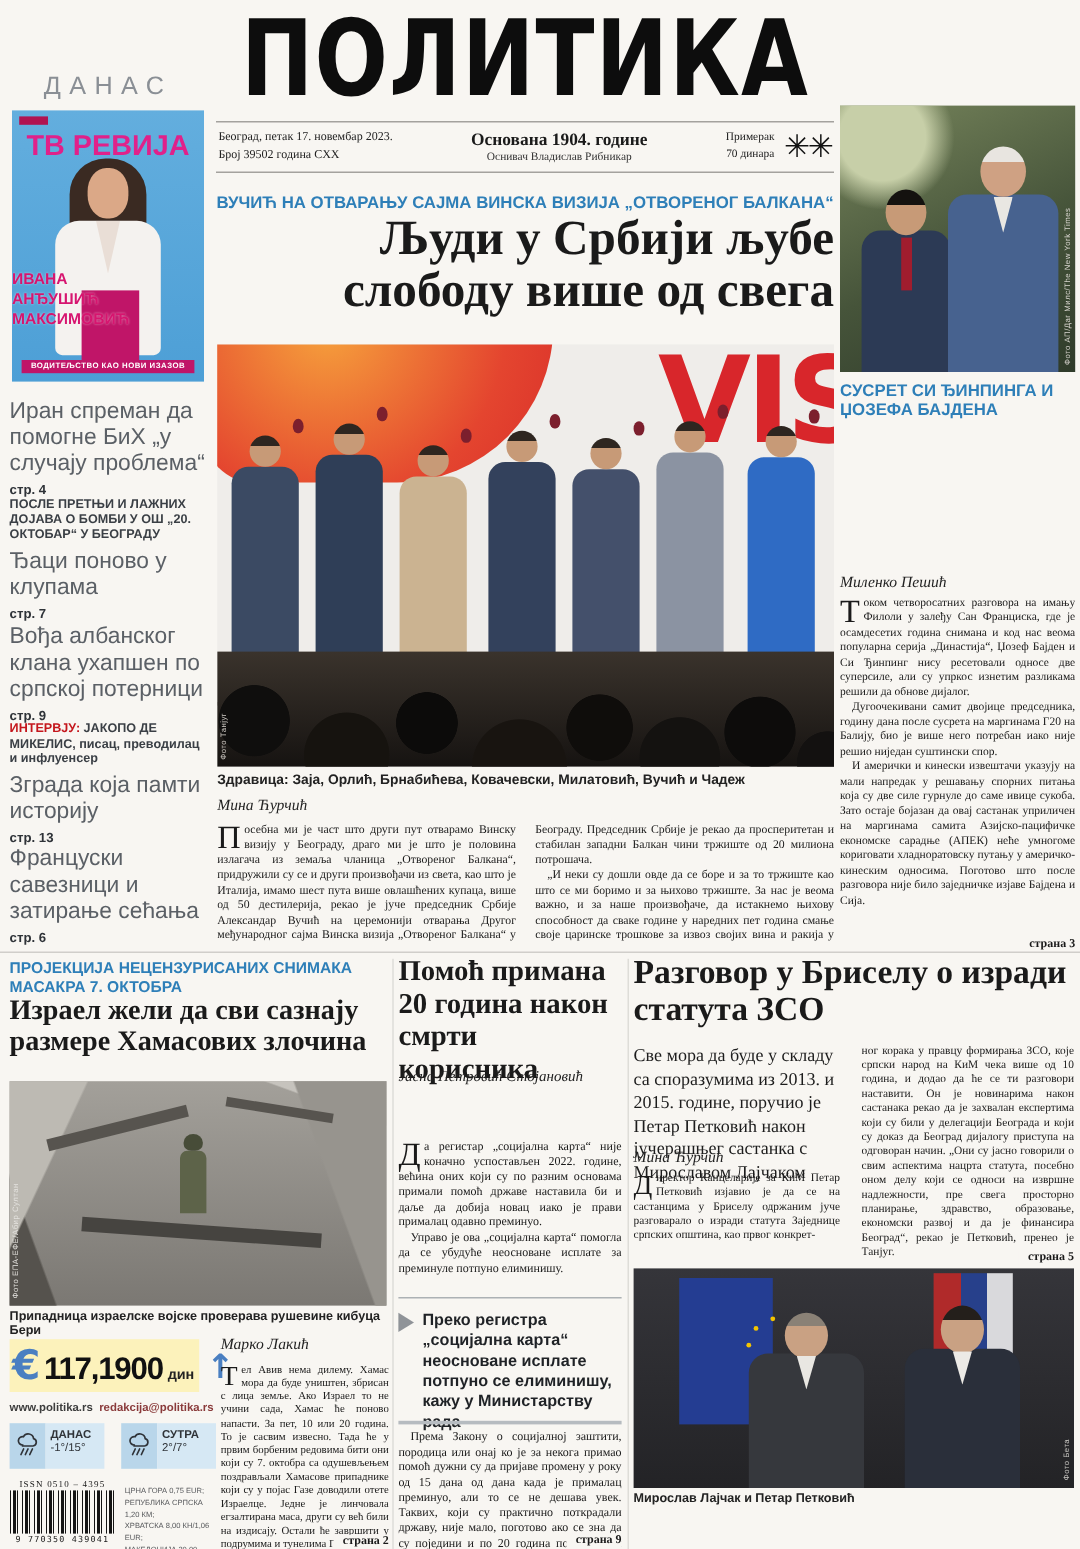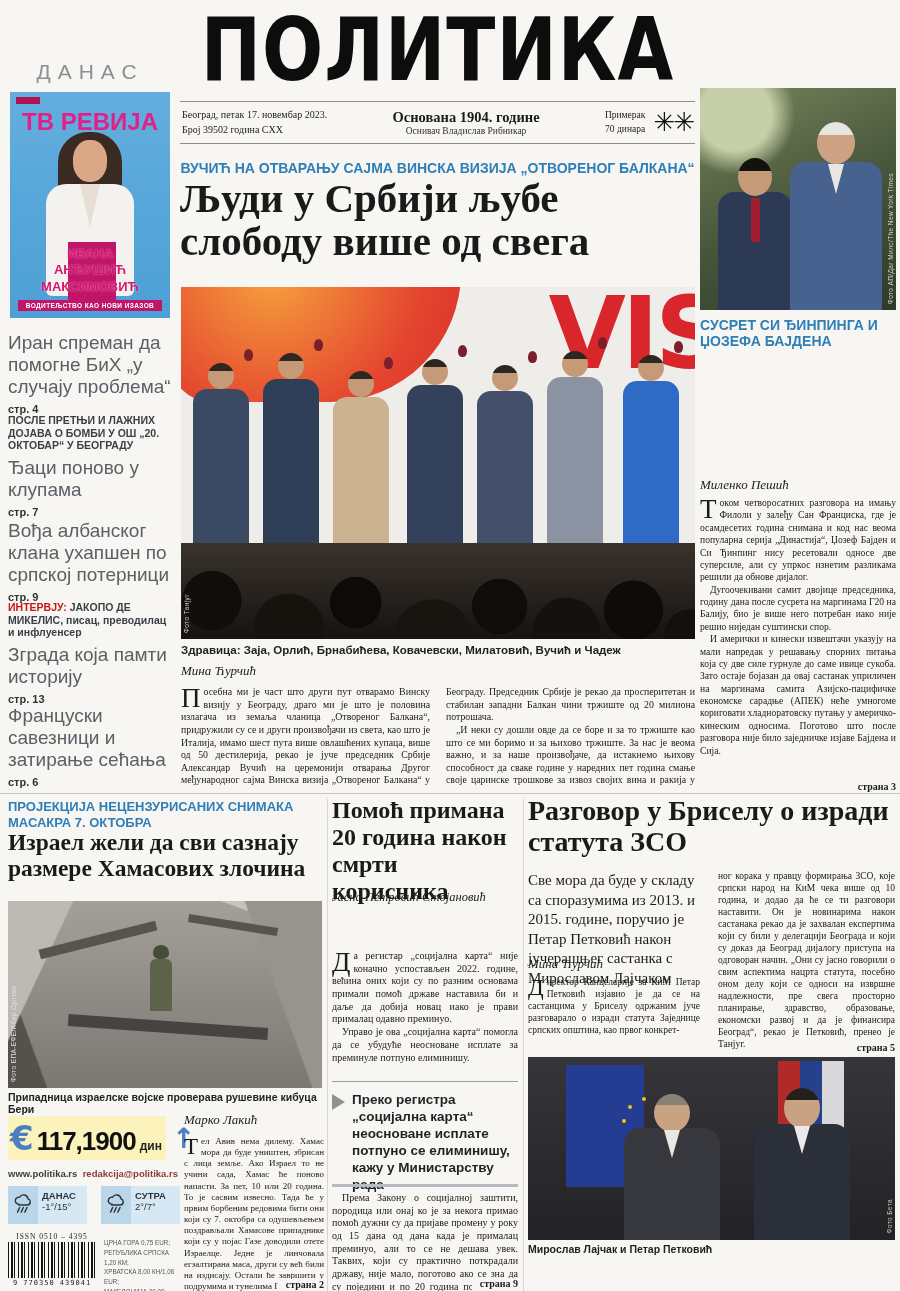--- a/index.html
+++ b/index.html
@@ -29,34 +29,34 @@
          font-family:"Liberation Sans",sans-serif}
   .mag{left:10px;top:92px;width:160px;height:226px;background:linear-gradient(#63aede,#4d9fd6);overflow:hidden}
   .mag-title{position:absolute;left:0;top:16px;width:100%;text-align:center;font:bold 24px "Liberation Sans",sans-serif;
              color:#e0218a;letter-spacing:0}
   .mag-brand{position:absolute;left:6px;top:5px;width:24px;height:7px;background:#b01351}
   .hair{position:absolute;left:48px;top:40px;width:64px;height:120px;background:#3a2a22;border-radius:30px 30px 18px 18px}
   .face{position:absolute;left:63px;top:48px;width:34px;height:42px;background:#dba887;border-radius:46%}
   .blazer{position:absolute;left:36px;top:92px;width:88px;height:112px;background:#f4f2ef;border-radius:20px 20px 6px 6px}
   .shirtv{position:absolute;left:70px;top:92px;width:20px;height:44px;background:#e9ded6;clip-path:polygon(0 0,100% 0,50% 100%)}
   .skirt{position:absolute;left:58px;top:150px;width:48px;height:62px;background:#c01568}
-  .mag-name{position:absolute;left:0;top:154px;width:100%;text-align:center;font:bold 13px/1.25 "Liberation Sans",sans-serif;
+  .mag-name{position:absolute;left:0;top:133px;width:100%;font:bold 13px/1.25 "Liberation Sans",sans-serif;
             color:#d6156f;text-shadow:0 0 2px rgba(255,255,255,.55)}
   .mag-tag{position:absolute;left:8px;bottom:7px;width:144px;background:#c01568;color:#fff;text-align:center;
            font:bold 6.5px/11px "Liberation Sans",sans-serif;letter-spacing:.4px}
   .sb-item{left:8px;width:164px;font-family:"Liberation Sans",sans-serif}
   .sb-kick{font:bold 10.5px/1.2 "Liberation Sans",sans-serif;color:#3a3f45;margin-bottom:5px}
   .sb-kick .red{color:#c4161c}
   .sb-head{font:400 19px/1.16 "Liberation Sans",sans-serif;color:#5b6066}
   .sb-page{font:bold 11px "Liberation Sans",sans-serif;color:#2f3338;margin-top:5px}
 
   
   .kicker{font:bold 14px "Liberation Sans",sans-serif;color:#2e7fb8}
   .lead-kicker{left:180px;top:160px;width:515px;text-align:center}
-  .lead-head{left:180px;top:177px;width:515px;text-align:left;font-weight:bold;font-size:41px;line-height:1.06}
+  .lead-head{left:180px;top:177px;width:515px;text-align:right;font-weight:bold;font-size:41px;line-height:1.06}
   .photo{overflow:hidden}
   .main-photo{left:181px;top:287px;width:514px;height:352px;background:#efedea}
   .blob{position:absolute;left:-10px;top:-30px;width:290px;height:145px;border-radius:0 0 130px 40px;
         background:radial-gradient(circle at 35% 10%,#f6a23c,#e4452f 65%,#d92f2a)}
   .vis{position:absolute;right:-28px;top:-12px;font:bold 100px "DejaVu Sans",sans-serif;color:#d8262b;letter-spacing:-4px}
   .stage-line{position:absolute;left:0;top:298px;width:100%;height:3px;background:#b9b5ae}
   .person{position:absolute;bottom:92px;width:56px;border-radius:14px 14px 0 0}
   .person::before{content:'';position:absolute;left:50%;top:-26px;margin-left:-13px;width:26px;height:26px;border-radius:50%;
         background:linear-gradient(#2e2620 0 32%,#c79a77 32%)}
   .person::after{content:'';position:absolute;top:-40px;right:-4px;width:9px;height:12px;background:#7c1f2d;

